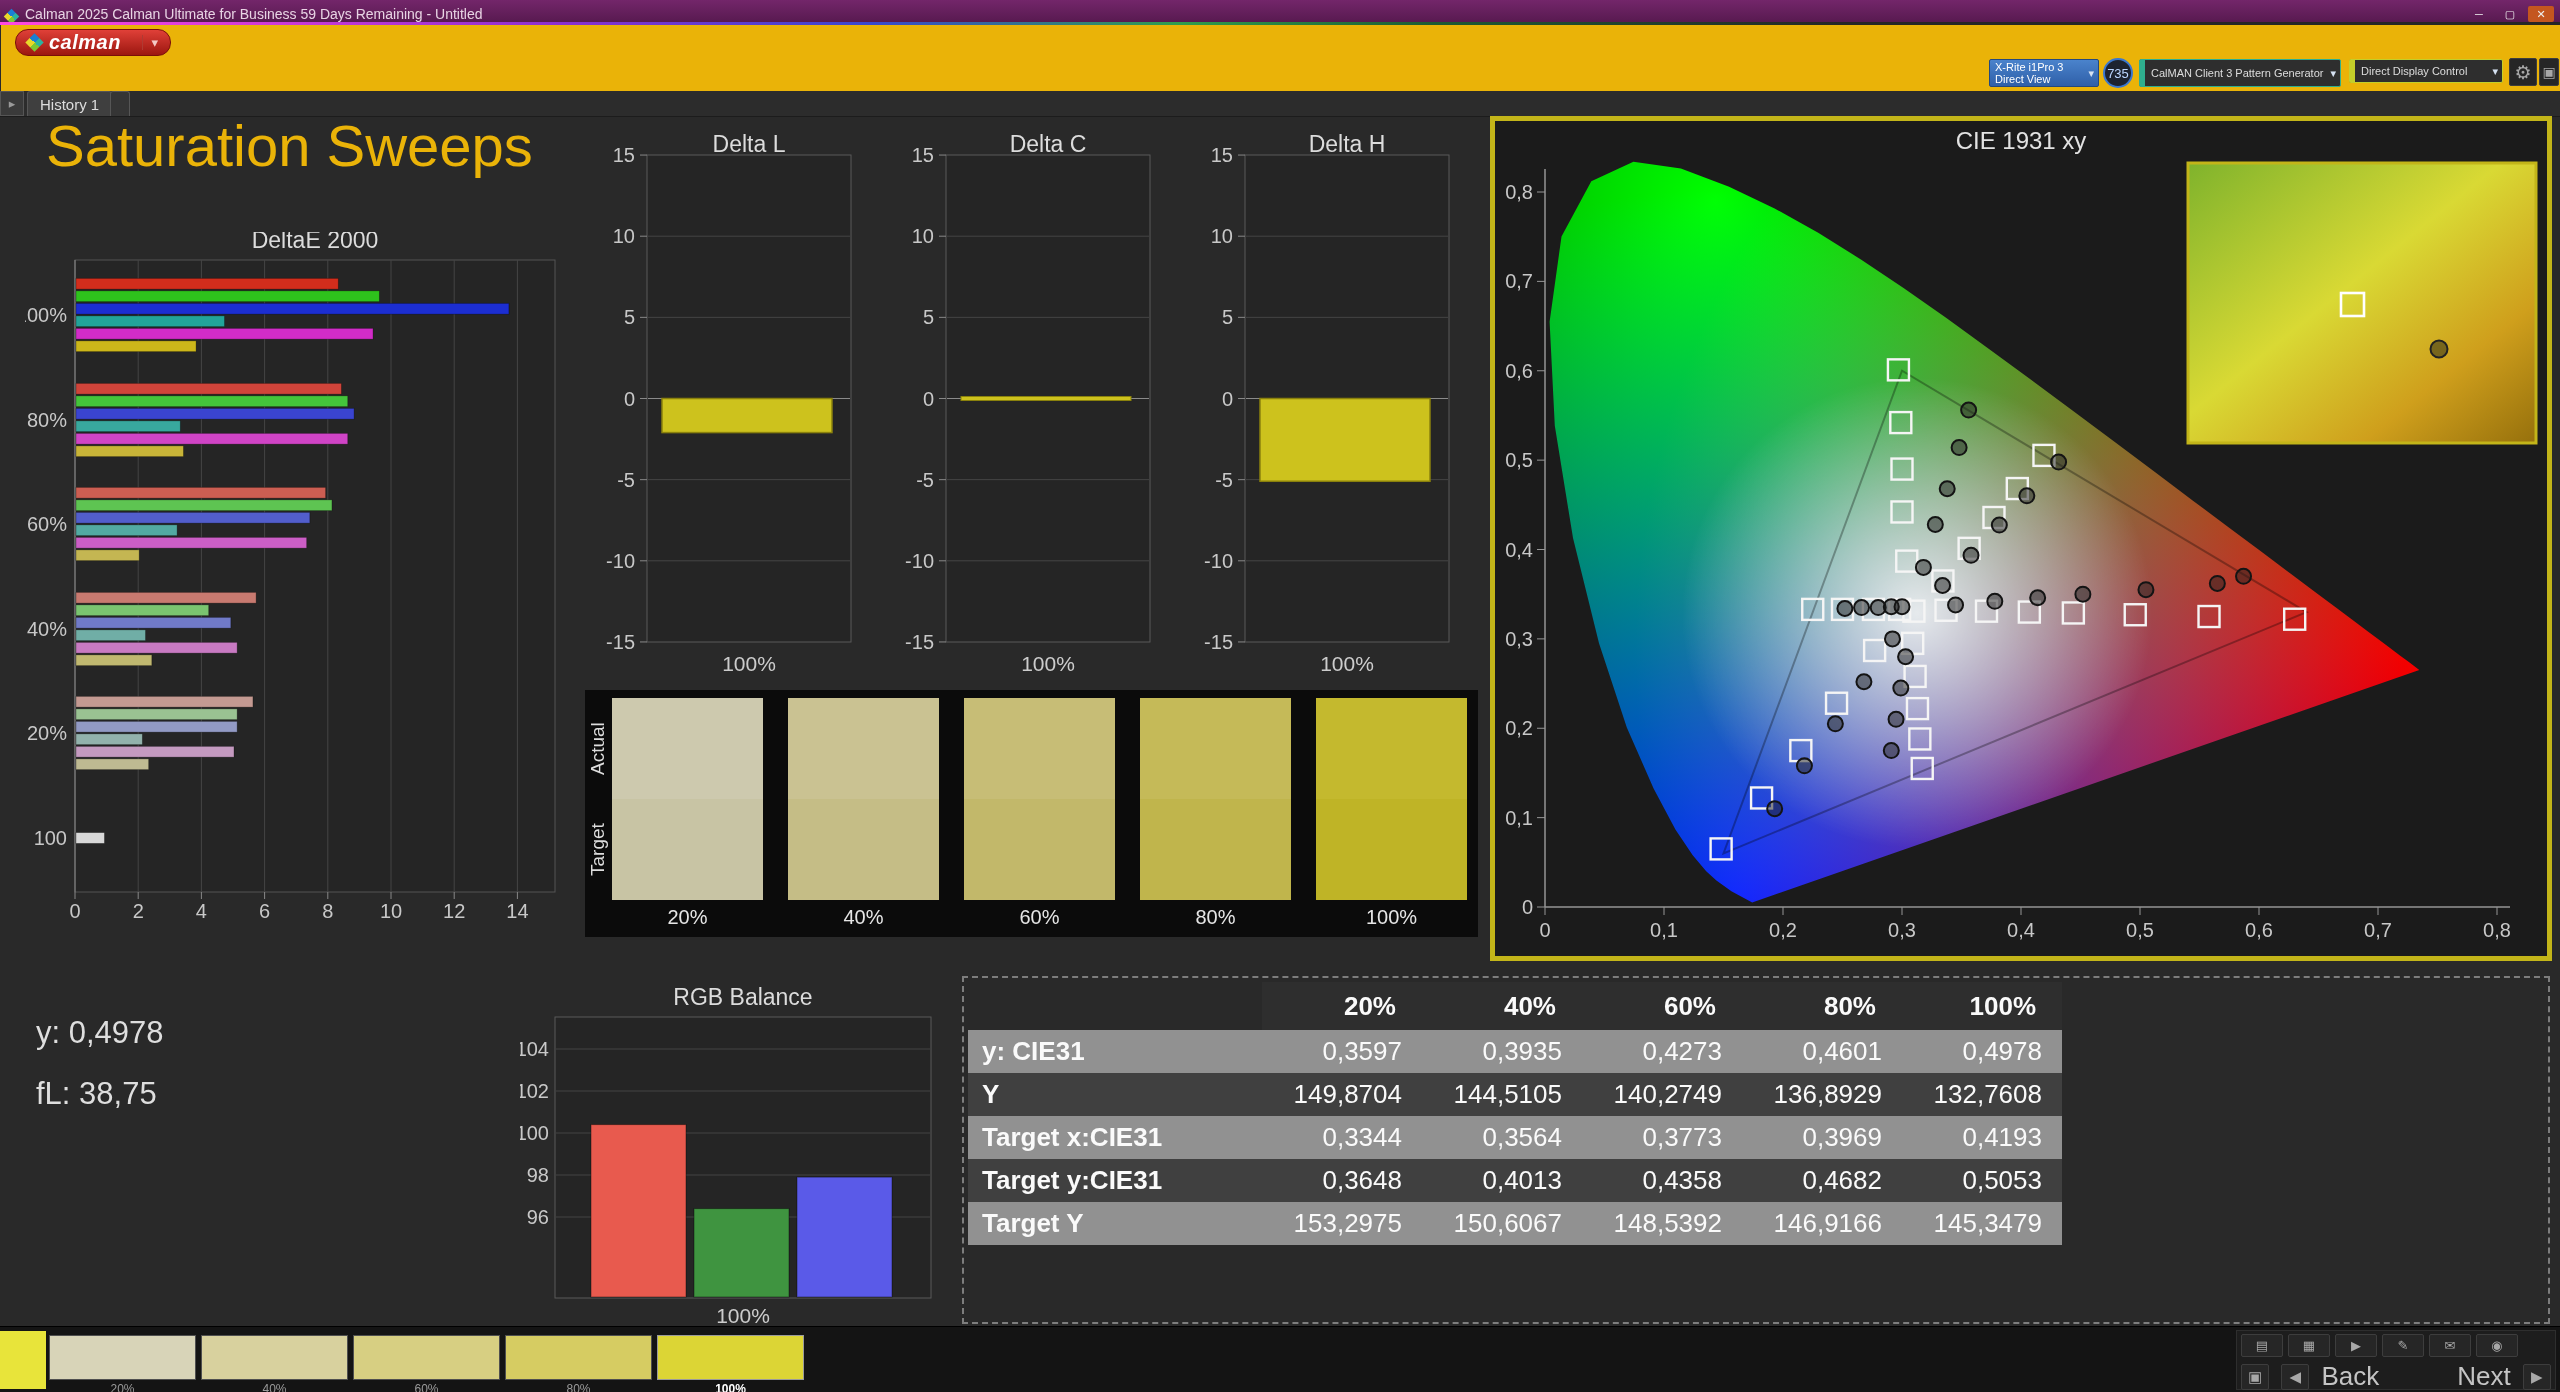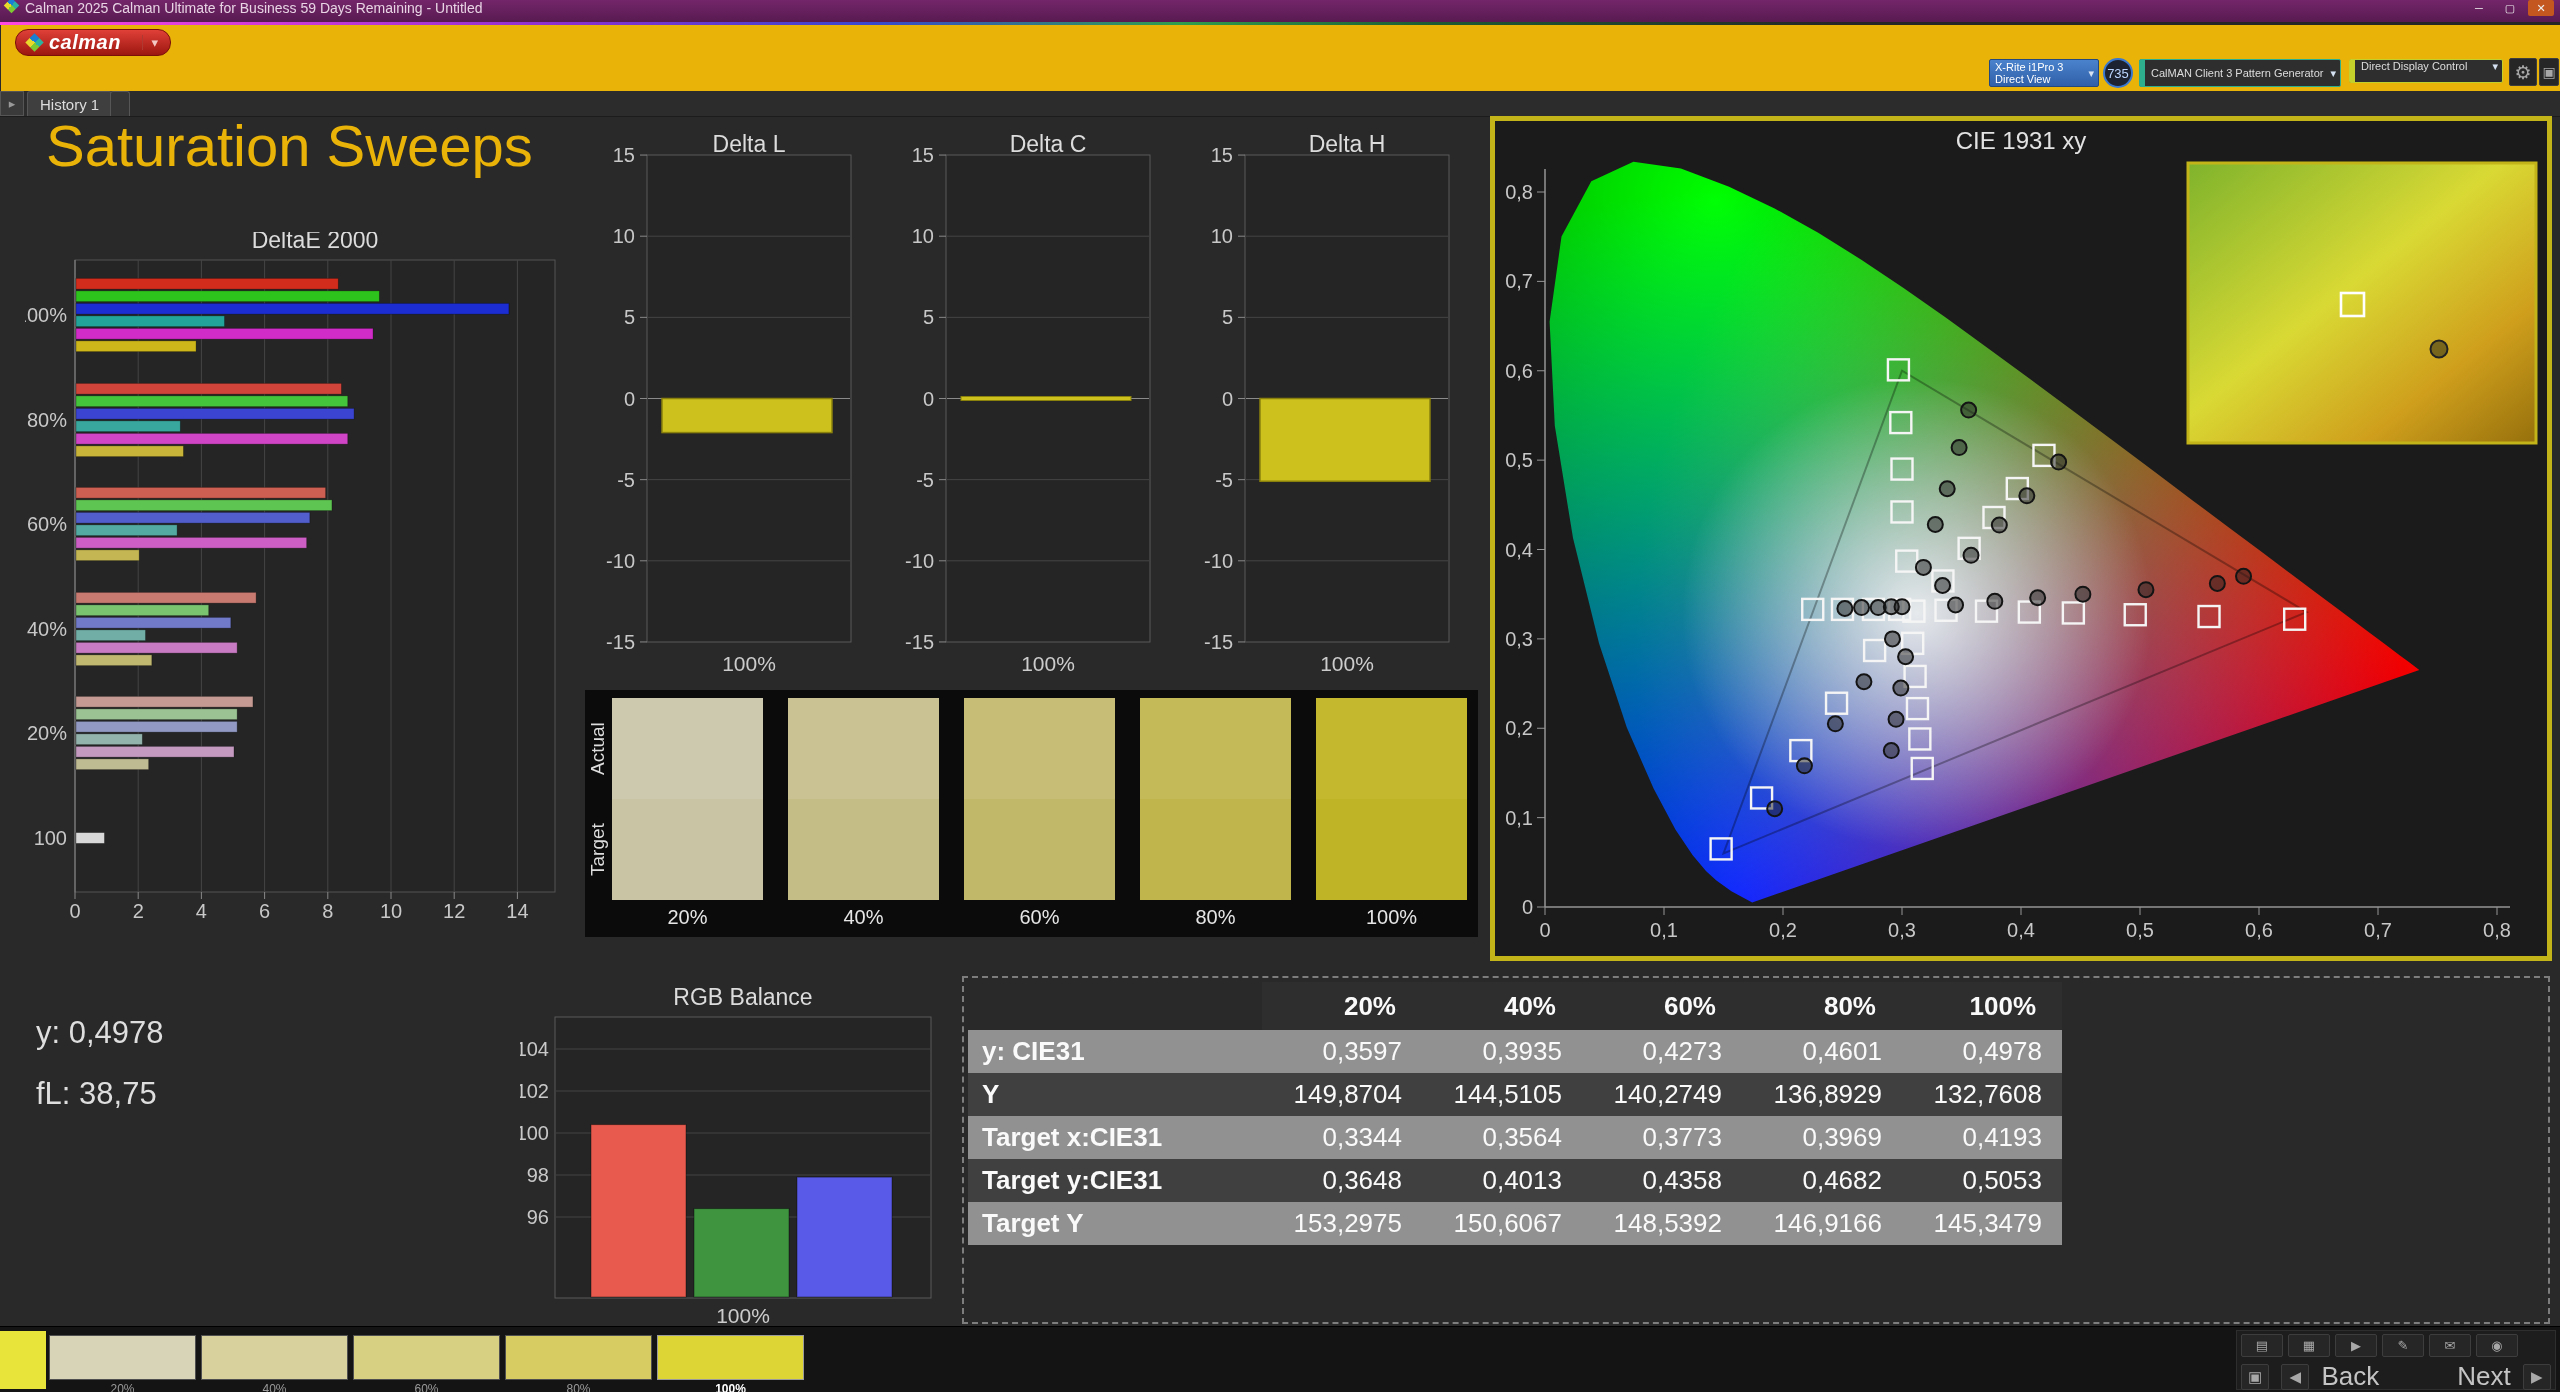--- a/index.html
+++ b/index.html
@@ -3,40 +3,40 @@
 <meta charset="utf-8">
 <style>
   *{box-sizing:border-box;margin:0;padding:0}
   html,body{background:#000}
   body{font-family:"Liberation Sans",sans-serif}
   .root{position:relative;width:2560px;height:1392px;background:#292929;overflow:hidden}
   .abs{position:absolute}
   svg text{font-family:"Liberation Sans",sans-serif}
 
   
-  .titlebar{position:absolute;left:0;top:0;width:2560px;height:22px;background:linear-gradient(180deg,#73266a,#581a50);display:flex;align-items:flex-start;gap:8px;padding:0 6px;color:#e8d4e4;font-size:14px}
+  .titlebar{position:absolute;left:0;top:0;width:2560px;height:22px;background:linear-gradient(180deg,#73266a,#581a50);display:flex;align-items:flex-end;gap:8px;padding:0 6px;color:#e8d4e4;font-size:14px}
   .app-diamond{width:11px;height:11px;transform:rotate(45deg);background:conic-gradient(#2bb3a0 0 25%,#7ec832 0 50%,#e8d92a 0 75%,#1a7fd4 0)}
   .win-btns{margin-left:auto;display:flex;gap:5px}
   .win-btn{width:26px;height:16px;display:flex;align-items:center;justify-content:center;font-size:11px;color:#eee;cursor:default}
   .win-btn.close{background:#c4561f;border-radius:2px}
   .rainbow{position:absolute;left:0;top:22px;width:2560px;height:3px;background:linear-gradient(90deg,#ff49e0 0%,#d23bd8 10%,#8a30d0 22%,#3948cf 34%,#2f9e4d 46%,#1d5a33 56%,#262626 72%,#262626 100%)}
 
   
   .topbar{position:absolute;left:1px;top:25px;width:2560px;height:66px;background:#eab308}
   .logo-btn{position:absolute;left:14px;top:4px;width:156px;height:27px;border-radius:13px;background:linear-gradient(180deg,#e04038,#9c1710);display:flex;align-items:center;gap:8px;padding:0 12px;border:1px solid #7a0e09}
   .logo-diamond{width:13px;height:13px;transform:rotate(45deg);background:conic-gradient(#2bb3a0 0 25%,#7ec832 0 50%,#e8d92a 0 75%,#1a7fd4 0)}
   .logo-text{color:#fff;font-size:20px;font-weight:bold;font-style:italic;letter-spacing:.5px}
   .logo-caret{margin-left:auto;color:#f4c9c5;font-size:13px;border-left:1px solid #b03a32;padding-left:8px}
   .meter-btn{position:absolute;left:1988px;top:34px;width:110px;height:28px;background:linear-gradient(180deg,#4a83cc,#2f5fa8);border:1px solid #24497e;border-radius:2px;display:flex;align-items:center;color:#fff}
   .meter-lines{flex:1;padding-left:5px}
   .meter-lines div{font-size:11px;line-height:12px;white-space:nowrap}
   .dd-caret{color:#d6e2f2;font-size:11px;padding:0 4px}
   .badge{position:absolute;left:2102px;top:33px;width:30px;height:30px;border-radius:50%;border:2px solid #3a77cf;background:#1d2330;color:#bcd6ff;font-size:13px;display:flex;align-items:center;justify-content:center}
   .pg-btn{position:absolute;left:2138px;top:34px;width:202px;height:28px;background:#2e2e2e;border:1px solid #2fae8e;border-radius:2px;display:flex;align-items:center;color:#ddd}
-  .dc-btn{position:absolute;left:2348px;top:34px;width:154px;height:24px;background:#2e2e2e;border:1px solid #c3cf2a;border-radius:2px;display:flex;color:#ddd}
+  .dc-btn{position:absolute;left:2348px;top:34px;width:154px;height:24px;background:#2e2e2e;border:1px solid #c3cf2a;border-radius:2px;display:flex;align-items:center;color:#ddd}
   .stripe{width:5px;align-self:stretch}
   .stripe.teal{background:#2fae8e}
   .stripe.yellow{background:#c3cf2a}
   .dd-text{flex:1;font-size:11px;padding-left:6px;white-space:nowrap;overflow:hidden}
   .iconbtn{display:flex;align-items:center;justify-content:center;color:#a8a8a8;background:#262626;border:1px solid #3d3d3d;border-radius:2px}
   .gear1{position:absolute;left:2508px;top:33px;width:28px;height:28px;font-size:19px}
   .gear2{position:absolute;left:2538px;top:33px;width:20px;height:28px;font-size:14px}
 
   
   .tabrow{position:absolute;left:0;top:91px;width:2560px;height:26px;background:#2c2c2c;border-bottom:1px solid #1c1c1c}

